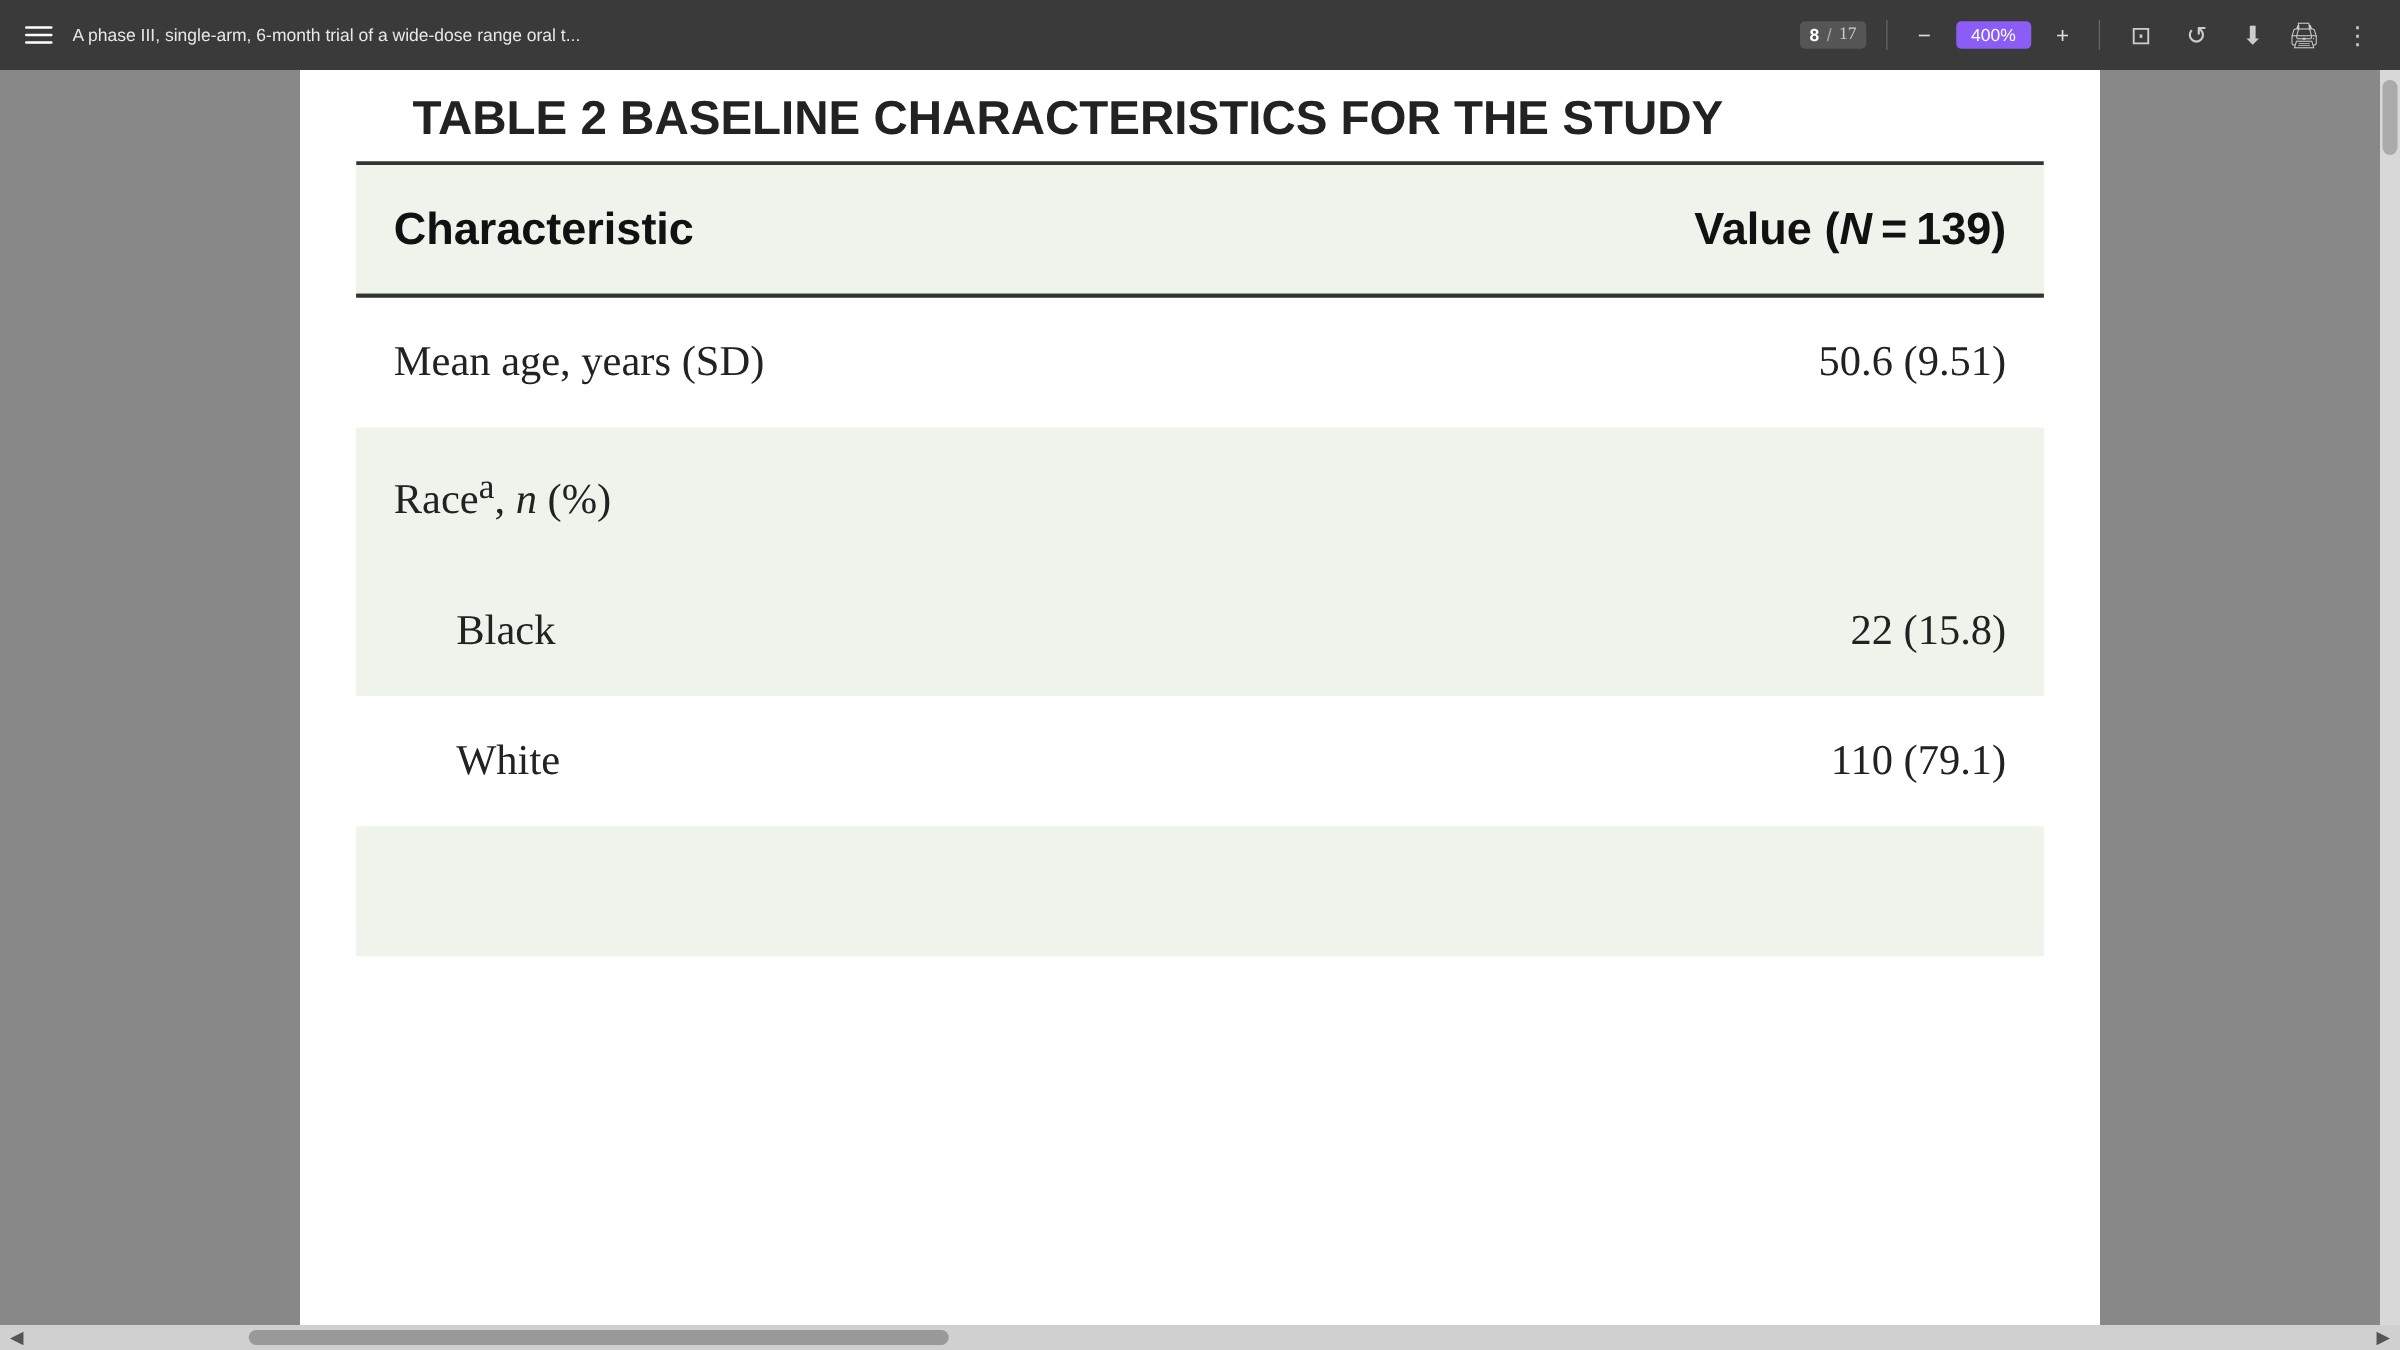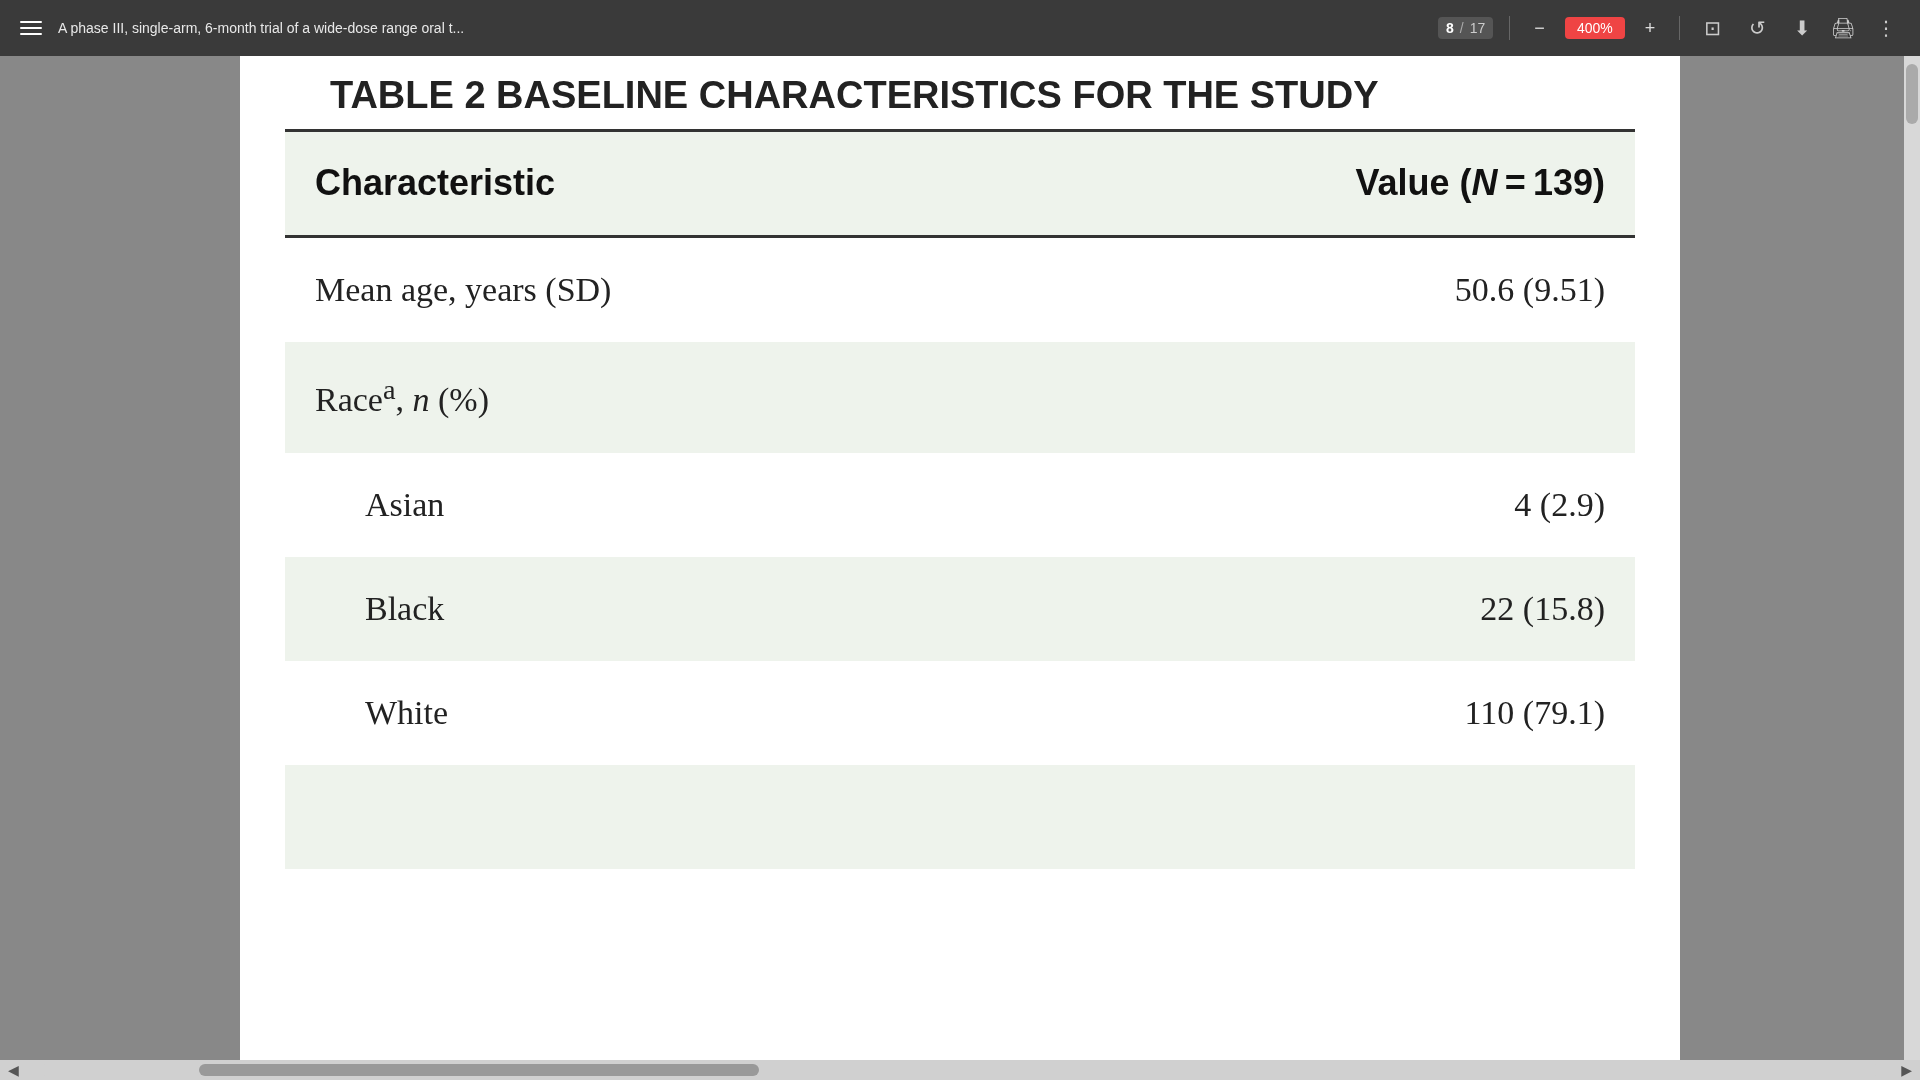--- a/index.html
+++ b/index.html
@@ -60,21 +60,21 @@
       border-radius: 4px;
       padding: 3px 8px;
       font-family: Arial, sans-serif;
       font-size: 14px;
     }
     .toolbar-page-current {
       color: #fff;
       font-weight: bold;
     }
     .toolbar-page-sep { color: #aaa; }
-    .toolbar-page-total { color: #ccc; }
+    .toolbar-page-total { color: #ccc; font-family: Liberation Serif, serif; }
 
     .toolbar-divider {
       width: 1px;
       height: 24px;
       background: #666;
       margin: 0 4px;
     }
 
     .toolbar-btn {
       background: none;
@@ -82,21 +82,21 @@
       color: #ddd;
       font-size: 18px;
       cursor: pointer;
       padding: 4px 8px;
       border-radius: 4px;
       line-height: 1;
       font-family: Arial, sans-serif;
     }
 
     .toolbar-zoom {
-      background: #ef4444;
+      background: #8b5cf6;
       border: none;
       color: #fff;
       font-size: 14px;
       font-family: Arial, sans-serif;
       padding: 3px 8px;
       border-radius: 4px;
       text-align: center;
       width: 60px;
     }
 
@@ -312,24 +312,20 @@
         <tr class="row-white">
           <td>Mean age, years (SD)</td>
           <td class="col-value">50.6 (9.51)</td>
         </tr>
 
         <tr class="row-shaded">
           <td>Race<sup>a</sup>, <em>n</em> (%)</td>
           <td class="col-value"></td>
         </tr>
 
-        <tr class="row-white">
-          <td class="indent">Asian</td>
-          <td class="col-value">4 (2.9)</td>
-        </tr>
 
         <tr class="row-shaded">
           <td class="indent">Black</td>
           <td class="col-value">22 (15.8)</td>
         </tr>
 
         <tr class="row-white">
           <td class="indent">White</td>
           <td class="col-value">110 (79.1)</td>
         </tr>

